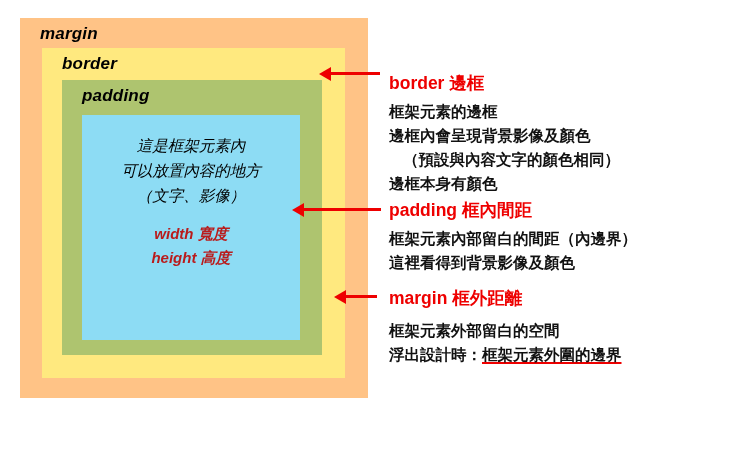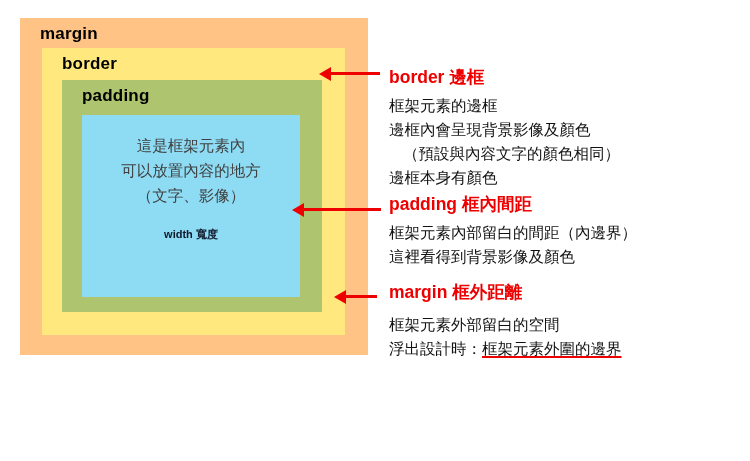--- a/index.html
+++ b/index.html
@@ -14,23 +14,24 @@
     overflow: hidden;
     position: relative;
   }
 
   
   #boxmodel {
     position: absolute;
     left: 20px;
     top: 18px;
     width: 348px;
-    height: 337px;
+    height: 380px;
     background: #ffc386;   
     box-sizing: border-box;
+    font-style: italic;
   }
   #box-border-layer {
     position: absolute;
     left: 22px;
     top: 30px;
     right: 23px;
     bottom: 20px;
     background: #ffe97f;   
     box-sizing: border-box;
   }
@@ -66,28 +67,28 @@
     color: #000000;
     letter-spacing: 0.2px;
     white-space: nowrap;
   }
   #label-margin  { left: 20px; top: 6px; }
   #label-border  { left: 20px; top: 6px; }
   #label-padding { left: 20px; top: 6px; }
 
   .content-line {
     font-size: 15.5px;
-    color: #404040;
+    color: #000000;
     line-height: 25px;
     white-space: nowrap;
   }
   .content-dim {
-    font-size: 11px;
-    font-weight: bold;
-    color: #0f172a;
+    font-size: 15px;
+    font-weight: bold;
+    color: #b91c1c;
     line-height: 24px;
     white-space: nowrap;
   }
   #content-dims { margin-top: 14px; text-align: center; }
 
   
   .arrow {
     position: absolute;
     height: 3px;
     background: #ee0000;
@@ -119,28 +120,29 @@
   #ann-padding { top: 187px; }
   #ann-margin  { top: 275px; }
   #ann-extra   { top: 399px; left: -57px; }
 
   .ann-heading {
     color: #ee0000;
     font-weight: bold;
     font-size: 17.5px;
     white-space: nowrap;
     line-height: 22px;
-    margin: 6px 0 6px 0;
+    margin: 12px 0 6px 0;
   }
   .ann-lines { margin: 0; }
   .ann-line {
     font-size: 15.5px;
     color: #111111;
     line-height: 24px;
     white-space: nowrap;
+    font-weight: bold;
   }
   .ann-line.indent { padding-left: 14px; }
   .ann-line.gap-top { margin-top: 10px; }
   .uline {
     text-decoration: underline;
     text-decoration-color: #ee0000;
     text-decoration-thickness: 2px;
     text-underline-offset: 2px;
   }
 </style>
@@ -156,20 +158,21 @@
 
     <div id="box-padding-layer">
       <span class="layer-label" id="label-padding">padding</span>
 
       <div id="box-content-layer">
         <div class="content-line">這是框架元素內</div>
         <div class="content-line">可以放置內容的地方</div>
         <div class="content-line">（文字、影像）</div>
         <div id="content-dims">
           <div class="content-dim">width 寬度</div>
+          <div class="content-dim">height 高度</div>
         </div>
       </div>
     </div>
   </div>
 </div>
 
 <div class="arrow" id="arrow-border"></div>
 <div class="arrow" id="arrow-padding"></div>
 <div class="arrow" id="arrow-margin"></div>
 

